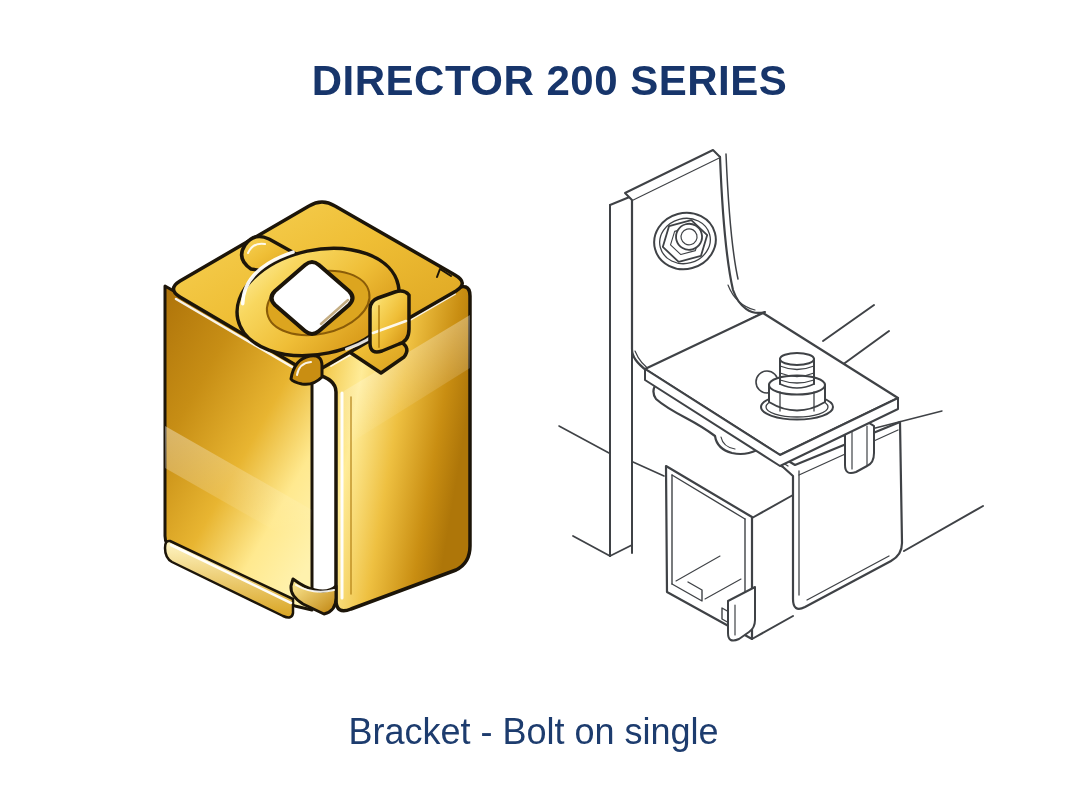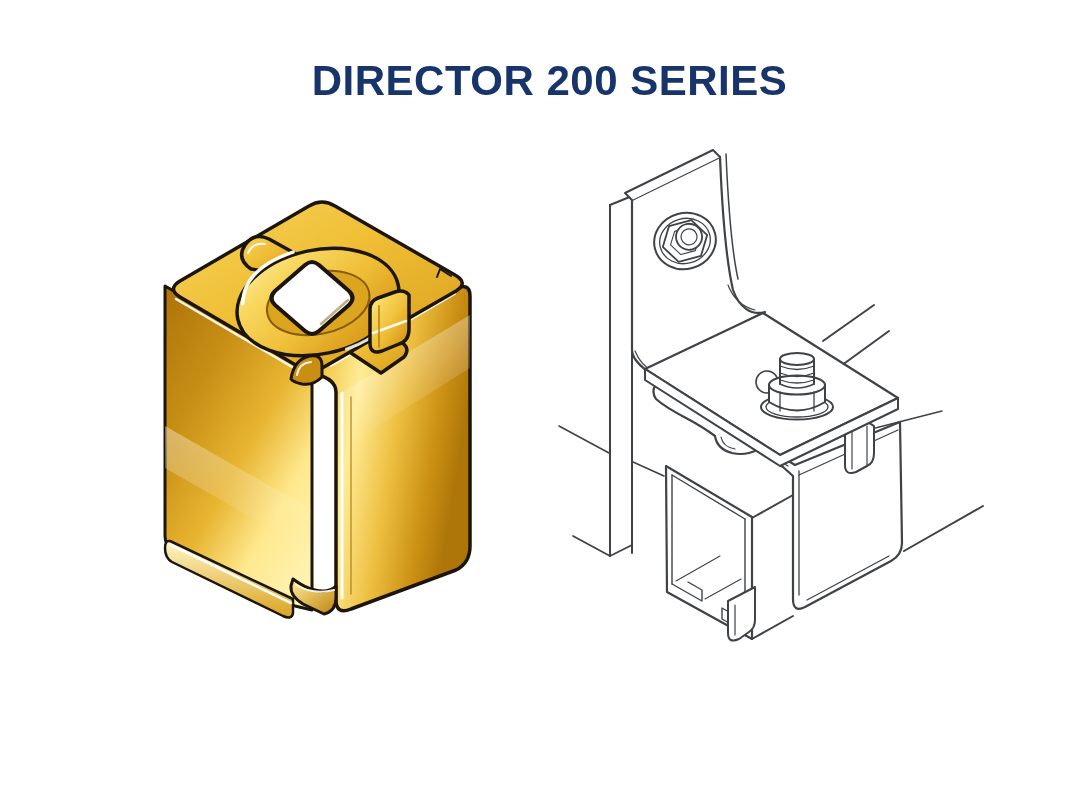--- a/index.html
+++ b/index.html
@@ -227,14 +227,15 @@
           <path d="M 225 249 Q 242 257 259 249" stroke-width="1.6"></path>
           <path d="M 225 231 Q 242 238 259 231" stroke-width="1.3"></path>
           <path d="M 225 238 Q 242 245 259 238" stroke-width="1.3"></path>
           <path d="M 225 245 Q 242 251 259 245" stroke-width="1.3"></path>
           <ellipse cx="242" cy="224" rx="17" ry="6" fill="#FFFFFF" stroke-width="2"></ellipse>
         </g>
       </g>
     </svg>
   </div>
 
+  <div class="caption">Bracket - Bolt on single</div>
 
 </div>
 
 </body></html>

